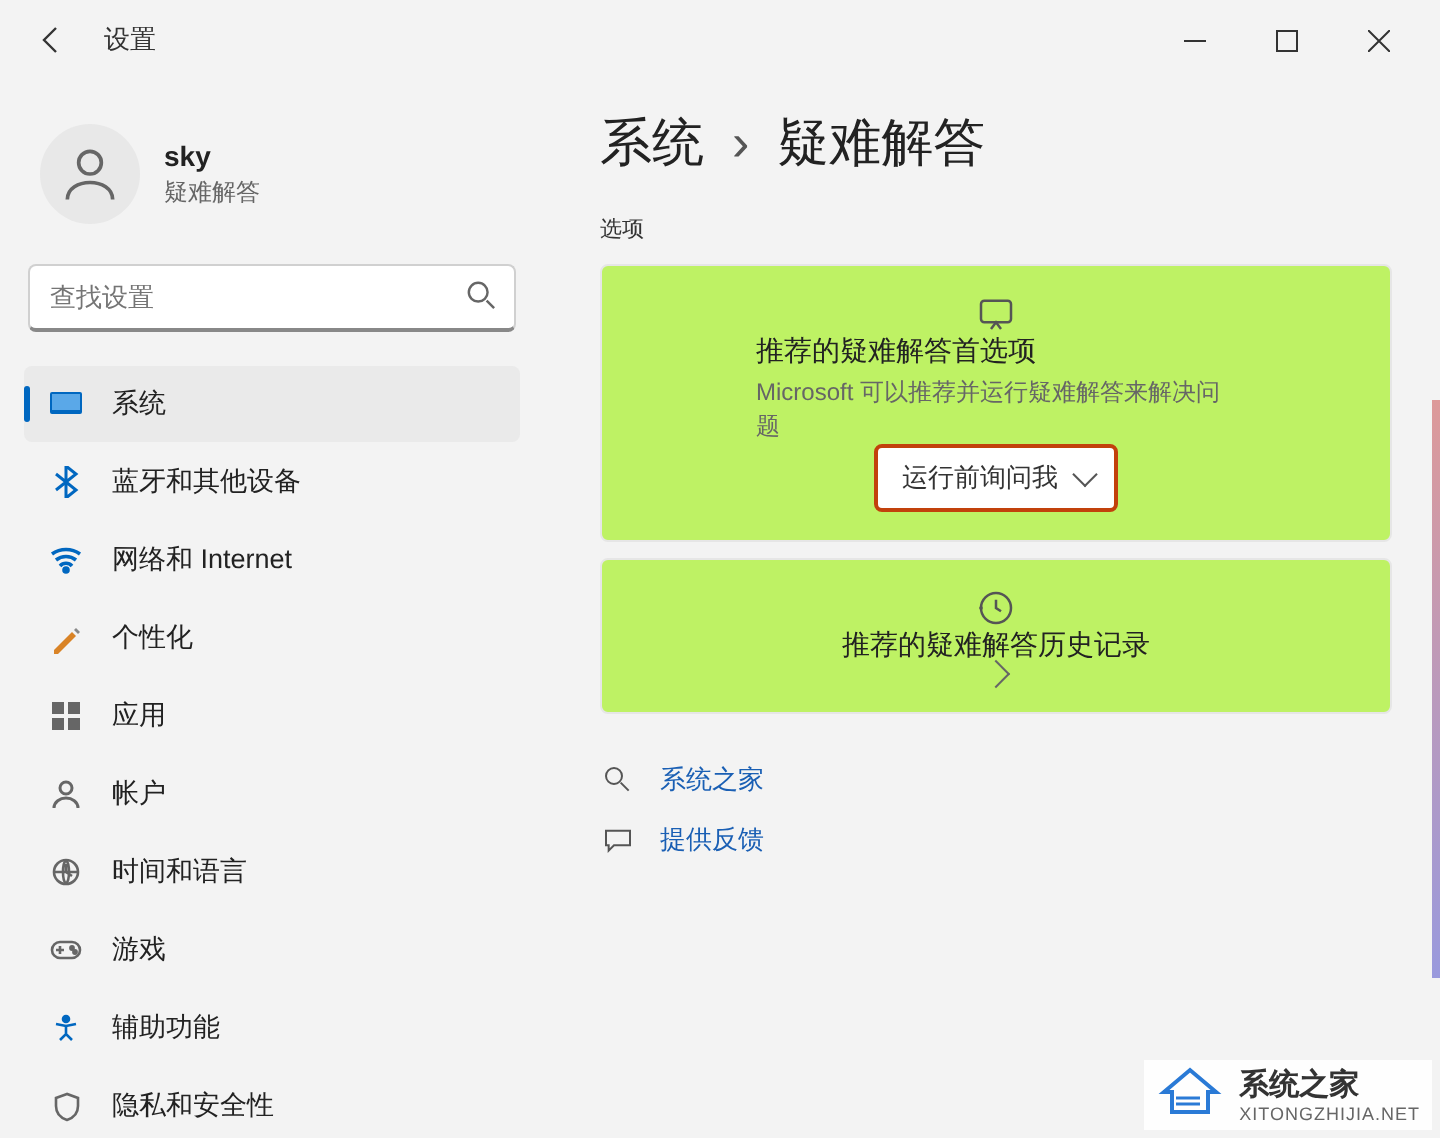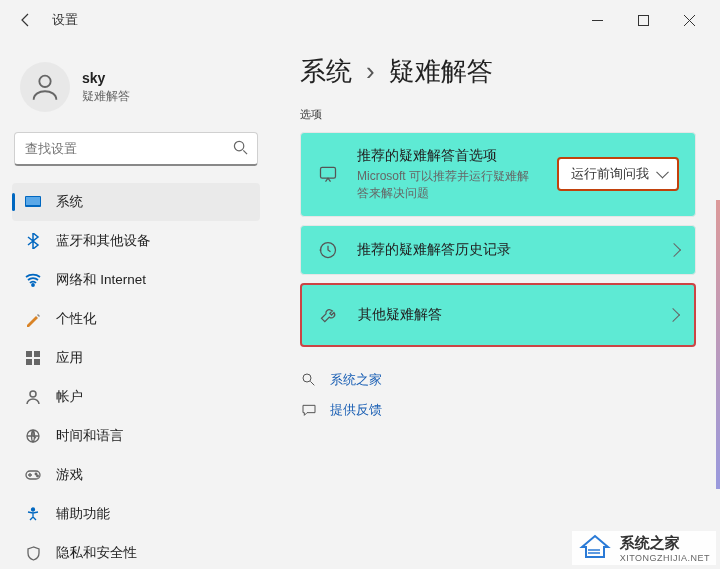--- a/index.html
+++ b/index.html
@@ -22,21 +22,21 @@
     .nav-item { display: flex; align-items: center; height: 38px; padding: 0 12px; cursor: pointer; border-radius: 4px; gap: 14px; position: relative; margin: 1px 4px; }
     .nav-item.active { background: #eaeaea; }
     .nav-item.active::before { content: ""; position: absolute; left: 0px; top: 10px; bottom: 10px; width: 3px; background: #0067c0; border-radius: 2px; }
     .nav-icon { width: 18px; height: 18px; display: flex; align-items: center; justify-content: center; }
     .nav-label { font-size: 13.5px; color: #222; }
     .content { flex: 1; padding: 14px 24px 0 24px; overflow-y: auto; }
     .breadcrumb { display: flex; align-items: center; gap: 14px; font-size: 26px; color: #222; font-weight: 500; }
     .crumb-parent { cursor: pointer; }
     .crumb-sep { color: #555; font-weight: 400; }
     .section-label { font-size: 11px; color: #333; margin-top: 18px; margin-bottom: 10px; }
-    .card { background: #5eead4; border: 1px solid #e6e6e6; border-radius: 4px; margin-bottom: 8px; display: flex; align-items: center; padding: 14px 16px; gap: 18px; cursor: pointer; }
+    .card { background: #bef264; border: 1px solid #e6e6e6; border-radius: 4px; margin-bottom: 8px; display: flex; align-items: center; padding: 14px 16px; cursor: pointer; flex-direction: column; }
     .card.highlight { border: 2px solid #c44; padding: 20px 16px; }
     .card-icon { width: 22px; display: flex; align-items: center; justify-content: center; color: #555; }
     .card-body { flex: 1; }
     .card-title { font-size: 14px; color: #222; }
     .card-sub { font-size: 12px; color: #666; margin-top: 3px; line-height: 1.4; max-width: 240px; }
     .dropdown { border: 2px solid #c2410c; border-radius: 4px; background: #fff; padding: 6px 28px 6px 12px; font-size: 13px; color: #333; position: relative; cursor: pointer; min-width: 116px; }
     .dropdown::after { content: ""; position: absolute; right: 10px; top: 50%; width: 8px; height: 8px; border-right: 1.5px solid #555; border-bottom: 1.5px solid #555; transform: translateY(-70%) rotate(45deg); }
     .chevron { width: 10px; height: 10px; border-right: 1.5px solid #666; border-bottom: 1.5px solid #666; transform: rotate(-45deg); }
     .footer-links { margin-top: 18px; }
     .footer-link { display: flex; align-items: center; gap: 12px; padding: 6px 0; cursor: pointer; font-size: 13px; color: #1a5fb4; }
@@ -221,31 +221,20 @@
             <circle cx="12" cy="12" r="9"></circle>
             <path d="M12 7v5l3 2M2 12h2"></path>
           </svg>
         </div>
       <div class="card-body">
         <div class="card-title">推荐的疑难解答历史记录</div>
       </div>
       <span class="chevron"></span>
     </div>
 
-    <div class="card highlight">
-      <div class="card-icon">
-          <svg width="20" height="20" viewBox="0 0 24 24" stroke="#555" fill="none" stroke-width="1.5">
-            <path d="M14 6a4 4 0 0 0-5.6 4.6L3 16l4 4 5.4-5.4A4 4 0 0 0 18 9l-3 3-2-2 3-3z"></path>
-          </svg>
-        </div>
-      <div class="card-body">
-        <div class="card-title">其他疑难解答</div>
-      </div>
-      <span class="chevron"></span>
-    </div>
 
     <div class="footer-links">
       <div class="footer-link">
         <span class="icon">
             <svg width="16" height="16" viewBox="0 0 24 24" stroke="#555" fill="none" stroke-width="1.5">
               <circle cx="9" cy="9" r="6"></circle>
               <path d="M14 14l6 6"></path>
             </svg>
           </span>
         <span>系统之家</span>

